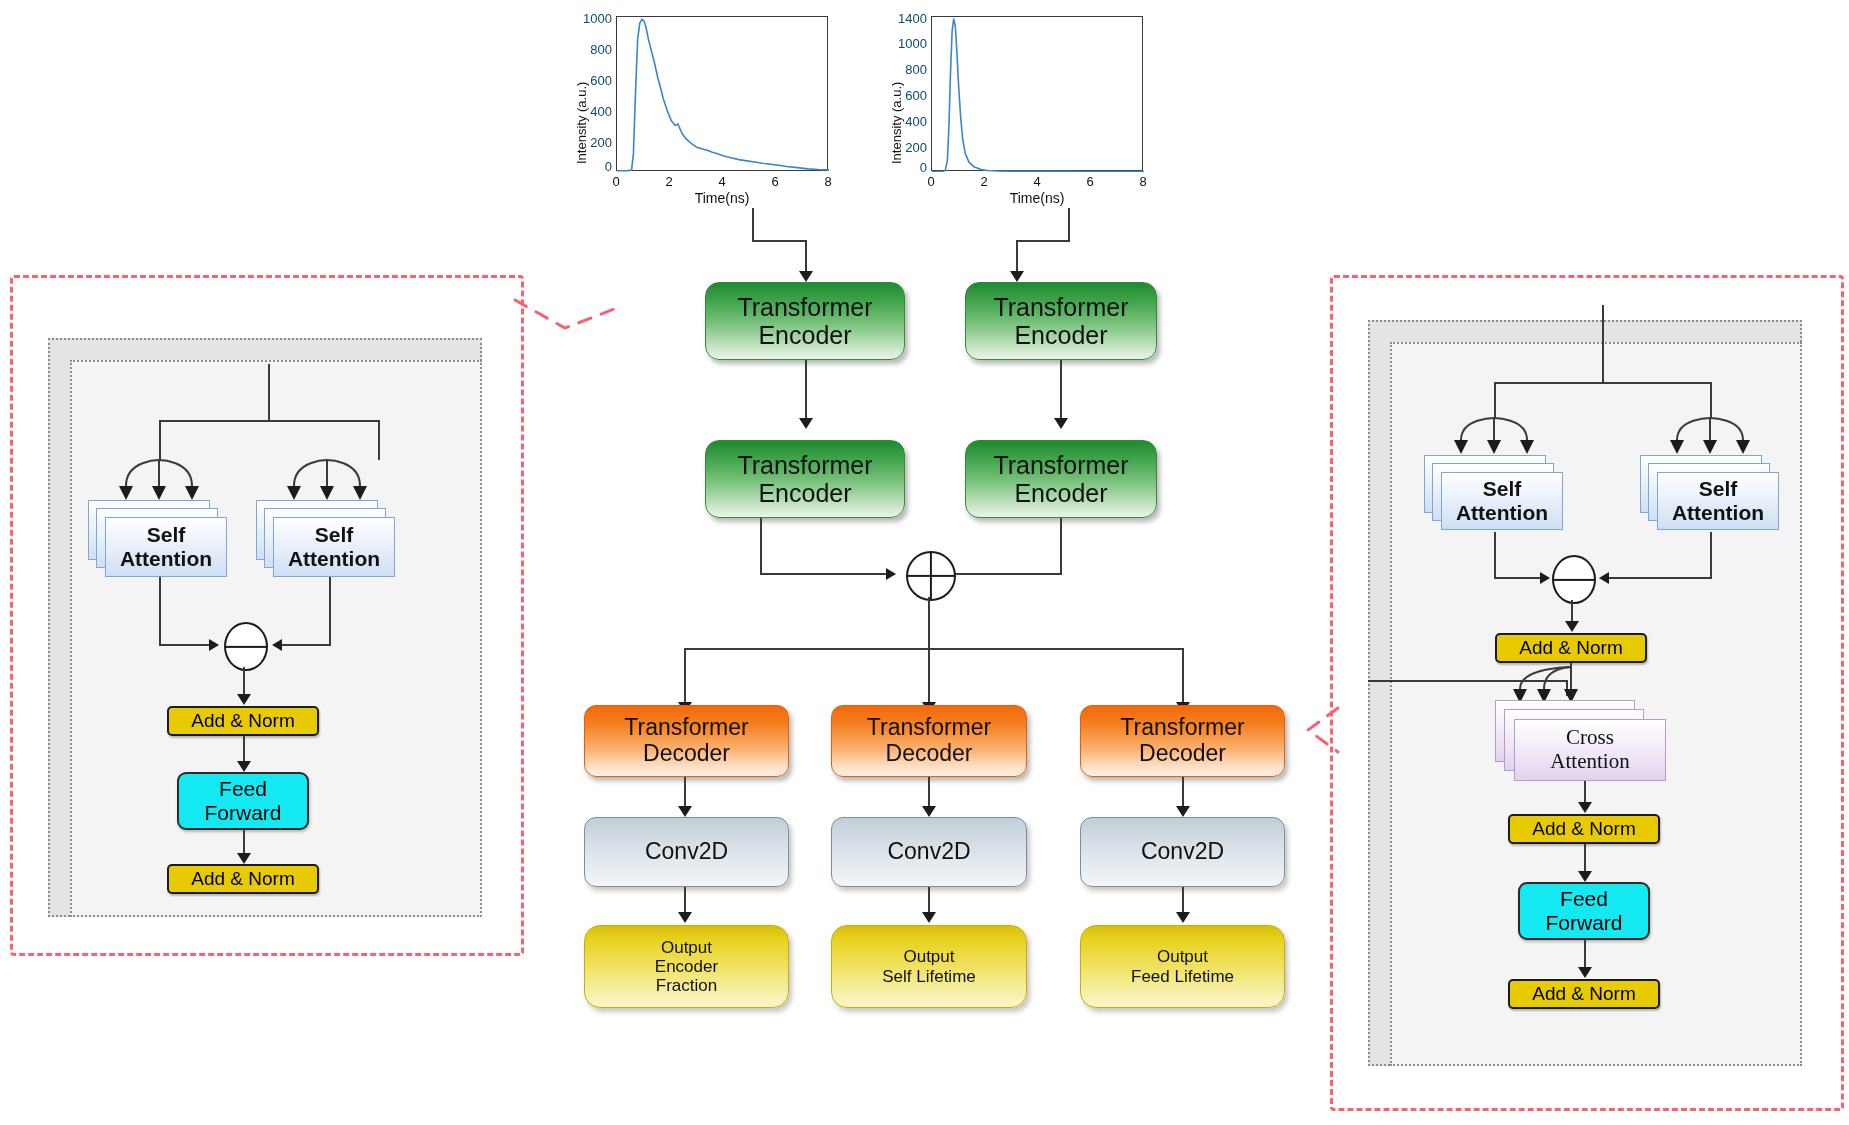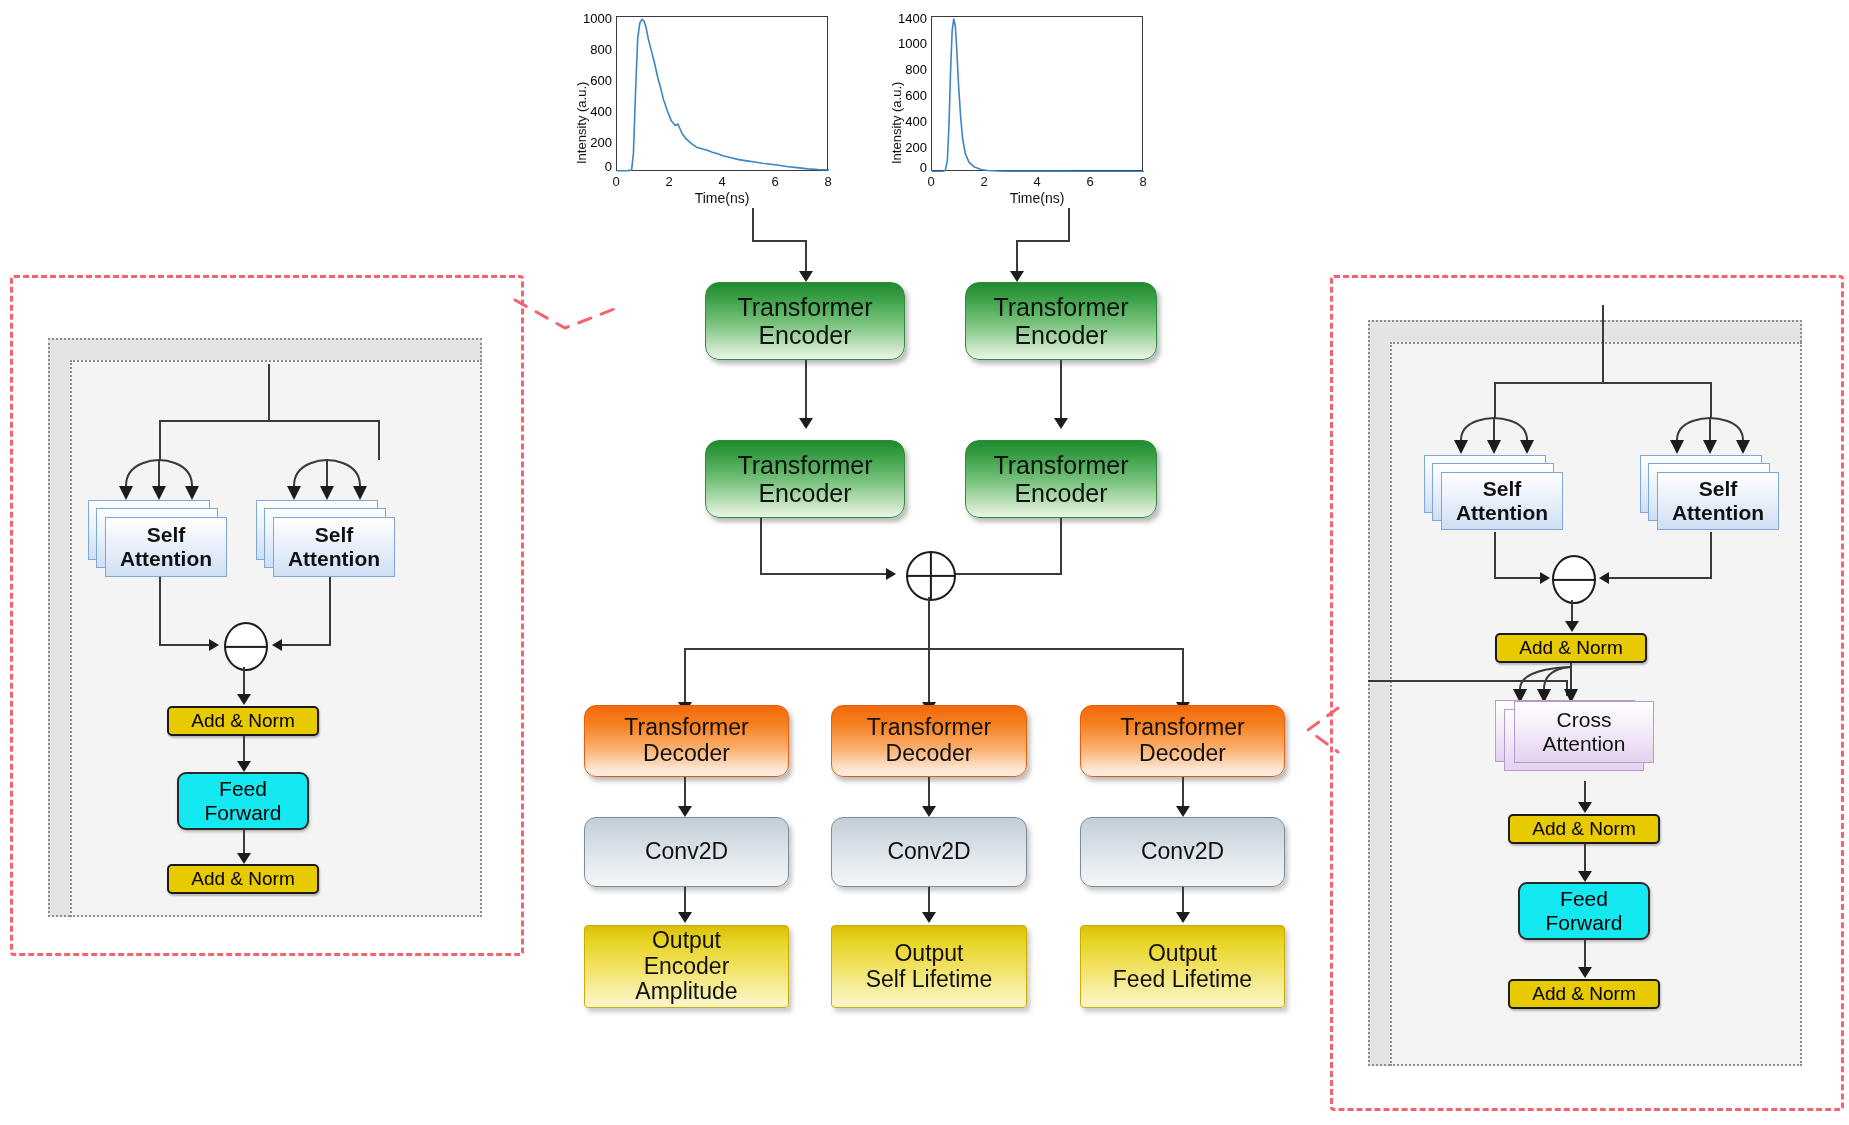--- a/index.html
+++ b/index.html
@@ -44,23 +44,23 @@
     font-size:23px;
   }
   .steel{
     background:linear-gradient(180deg,#c2ced8 0%,#d2dbe3 30%,#e2e9ee 62%,#f2f5f8 100%);
     border:1.6px solid #7d8d99;border-radius:12px;
     box-shadow:3px 4px 5px rgba(0,0,0,.22);
     font-size:23px;
   }
   .gold{
     background:linear-gradient(180deg,#d9bf08 0%,#e8d322 18%,#f0e05c 48%,#f6eea0 78%,#faf6cd 100%);
-    border:1.6px solid #c9ac05 ;border-radius:4px;
+    border:1.6px solid #c9ac05 ;border-radius:16px;
     box-shadow:3px 4px 5px rgba(0,0,0,.22);
-    font-size:23px;
+    font-size:17px;
   }
   
   .addnorm{
     background:#e8ca00;border:2px solid #1a1a1a;border-radius:5px;
     font-size:19px;font-weight:400;color:#000;
     box-shadow:1px 2px 2px rgba(0,0,0,.25);
   }
   .cyan{
     background:#14e9f2;border:2px solid #2a2a2a;border-radius:9px;
     font-size:21px;color:#000;box-shadow:1px 2px 3px rgba(0,0,0,.25);
@@ -93,21 +93,21 @@
         background:#1c1c1c;transform:translateY(-50%);}
   .sumcirc.bar::after{content:"";position:absolute;top:50%;left:-1px;height:2.2px;width:calc(100% + 2px);
         background:#1c1c1c;transform:translateY(-50%);}
 
   
   .chart{position:absolute;background:#fff;}
   .chart .plot{position:absolute;border:1.4px solid #3a3a3a;background:#fff;box-sizing:border-box;}
   .chart .ylab{position:absolute;transform:rotate(-90deg);transform-origin:left top;
                font-size:13px;color:#111;white-space:nowrap;}
   .chart .xlab{position:absolute;font-size:14px;color:#111;text-align:center;}
-  .chart .ytick{position:absolute;font-size:13px;color:#000000;text-align:right;white-space:nowrap;}
+  .chart .ytick{position:absolute;font-size:13px;color:#0c4a6e;text-align:right;white-space:nowrap;}
   .chart .xtick{position:absolute;font-size:13px;color:#111;text-align:center;white-space:nowrap;}
   svg{display:block;}
 </style>
 </head>
 <body>
 
 <div class="stage">
 
   <div class="chart" style="left:560px;top:4px;width:330px;height:205px;">
     <div class="ylab" style="left:14px;top:160px;">Intensity (a.u.)</div>
@@ -259,21 +259,21 @@
   <div class="arrow down" style="left:678px;top:912px;"></div>
   <div class="ln lnv" style="left:928px;top:887px;height:28px;"></div>
   <div class="arrow down" style="left:922px;top:912px;"></div>
   <div class="ln lnv" style="left:1182px;top:887px;height:28px;"></div>
   <div class="arrow down" style="left:1176px;top:912px;"></div>
 
   <div class="node gold" style="left:584px;top:925px;width:205px;height:83px;">
     <div>
       <div>Output</div>
       <div>Encoder</div>
-      <div>Amplitude</div>
+      <div>Fraction</div>
     </div>
   </div>
   <div class="node gold" style="left:831px;top:925px;width:196px;height:83px;">
     <div>
       <div>Output</div>
       <div>Self Lifetime</div>
     </div>
   </div>
   <div class="node gold" style="left:1080px;top:925px;width:205px;height:83px;">
     <div>
@@ -452,21 +452,21 @@
     <path d="M63,4 C63,4 36,4 36,26" fill="none" stroke="#3a3a3a" stroke-width="2"></path>
     <path d="M63,4 C63,4 12,4 12,26" fill="none" stroke="#3a3a3a" stroke-width="2"></path>
     <polygon points="5,26 19,26 12,40" fill="#1c1c1c"></polygon>
     <polygon points="29,26 43,26 36,40" fill="#1c1c1c"></polygon>
     <polygon points="56,26 70,26 63,40" fill="#1c1c1c"></polygon>
   </svg>
 
   <div class="stack" style="left:1495px;top:700px;width:165px;height:78px;">
     <div class="sheet purple" style="left:0;top:0;width:140px;height:62px;"></div>
     <div class="sheet purple" style="left:9px;top:9px;width:140px;height:62px;"></div>
-    <div class="sheet purple top" style="left:19px;top:1px;width:140px;height:62px;">
+    <div class="sheet purple top" style="left:19px;top:19px;width:152px;height:62px;font-family:Liberation Serif, serif;">
       <div>
         <div>Cross</div>
         <div>Attention</div>
       </div>
     </div>
   </div>
 
   <div class="ln lnv" style="left:1584px;top:781px;height:24px;"></div>
   <div class="arrow down" style="left:1578px;top:802px;"></div>
 

